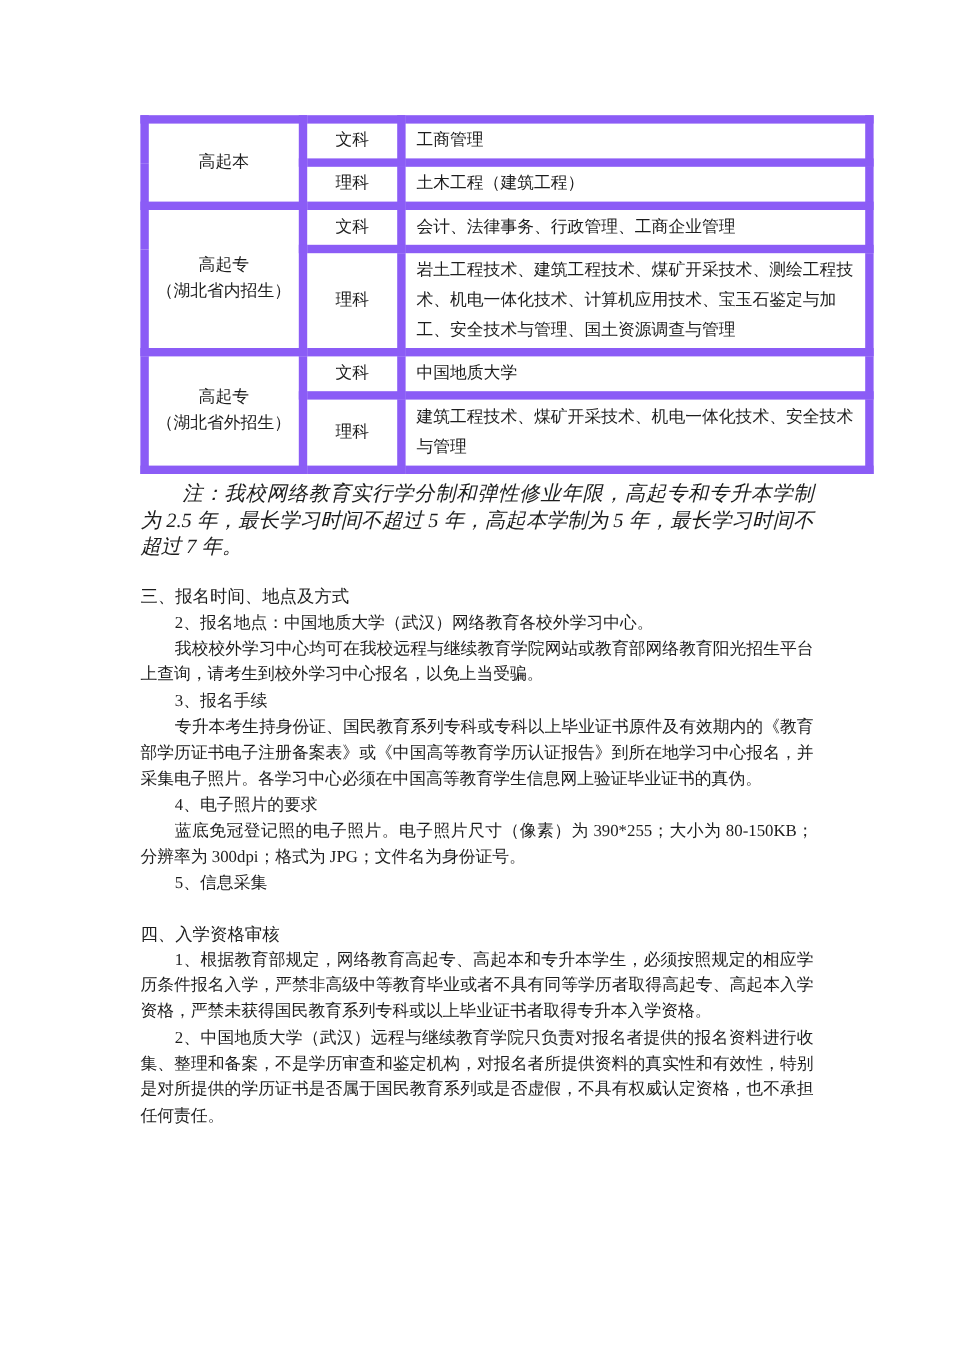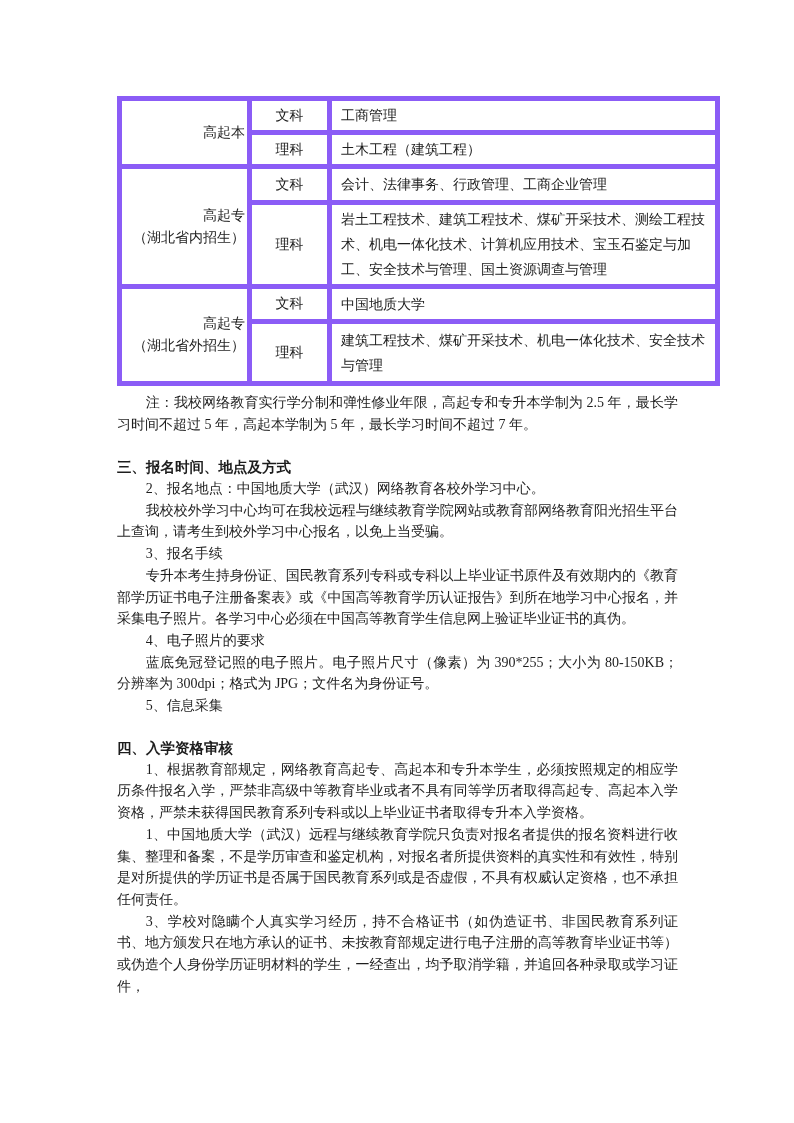--- a/index.html
+++ b/index.html
@@ -22,26 +22,26 @@
     top: 96px;
     width: 561px;
   }
   table.program-table {
     border-collapse: collapse;
     table-layout: fixed;
     width: 561px;
     font-size: 14px;
   }
   table.program-table td {
-    border: 5px solid #8b5cf6;
+    border: 7px solid #8b5cf6;
     overflow: hidden;
   }
   td.cell-level {
     width: 121px;
-    text-align: right;
+    text-align: center;
     vertical-align: middle;
     line-height: 22px;
     padding: 0 2px;
     font-family: Liberation Mono, monospace;
   }
   td.cell-track {
     width: 75px;
     text-align: center;
     vertical-align: middle;
     line-height: 20px;
@@ -54,29 +54,30 @@
     line-height: 25px;
     padding: 2px 9px;
   }
   tr.r-s  { height: 30px; }
   tr.r-s2 { height: 36px; }
   tr.r-m  { height: 35px; }
   tr.r-l2 { height: 62px; }
   tr.r-l3 { height: 84px; }
   .note-para {
     margin: 6px 0 0 0;
-    font-size: 14px;
+    font-size: 17px;
     line-height: 22px;
     text-align: justify;
     text-indent: 2.05em;
+    font-style: italic;
   }
   .sec-heading {
     margin: 20px 0 0 0;
     font-size: 14.5px;
-    font-weight: 700;
+    font-weight: 400;
     line-height: 22px;
   }
   .body-para {
     margin: 0;
     font-size: 14px;
     line-height: 21.7px;
     text-align: justify;
     text-indent: 2.05em;
   }
   .level-line { display: block; }
@@ -136,17 +137,16 @@
     <p class="body-para">2、报名地点：中国地质大学（武汉）网络教育各校外学习中心。</p>
     <p class="body-para">我校校外学习中心均可在我校远程与继续教育学院网站或教育部网络教育阳光招生平台上查询，请考生到校外学习中心报名，以免上当受骗。</p>
     <p class="body-para">3、报名手续</p>
     <p class="body-para">专升本考生持身份证、国民教育系列专科或专科以上毕业证书原件及有效期内的《教育部学历证书电子注册备案表》或《中国高等教育学历认证报告》到所在地学习中心报名，并采集电子照片。各学习中心必须在中国高等教育学生信息网上验证毕业证书的真伪。</p>
     <p class="body-para">4、电子照片的要求</p>
     <p class="body-para">蓝底免冠登记照的电子照片。电子照片尺寸（像素）为 390*255；大小为 80-150KB；分辨率为 300dpi；格式为 JPG；文件名为身份证号。</p>
     <p class="body-para">5、信息采集</p>
 
     <div class="sec-heading">四、入学资格审核</div>
     <p class="body-para">1、根据教育部规定，网络教育高起专、高起本和专升本学生，必须按照规定的相应学历条件报名入学，严禁非高级中等教育毕业或者不具有同等学历者取得高起专、高起本入学资格，严禁未获得国民教育系列专科或以上毕业证书者取得专升本入学资格。</p>
-    <p class="body-para">1、中国地质大学（武汉）远程与继续教育学院只负责对报名者提供的报名资料进行收集、整理和备案，不是学历审查和鉴定机构，对报名者所提供资料的真实性和有效性，特别是对所提供的学历证书是否属于国民教育系列或是否虚假，不具有权威认定资格，也不承担任何责任。</p>
-    <p class="body-para">3、学校对隐瞒个人真实学习经历，持不合格证书（如伪造证书、非国民教育系列证书、地方颁发只在地方承认的证书、未按教育部规定进行电子注册的高等教育毕业证书等）或伪造个人身份学历证明材料的学生，一经查出，均予取消学籍，并追回各种录取或学习证件，</p>
+    <p class="body-para">2、中国地质大学（武汉）远程与继续教育学院只负责对报名者提供的报名资料进行收集、整理和备案，不是学历审查和鉴定机构，对报名者所提供资料的真实性和有效性，特别是对所提供的学历证书是否属于国民教育系列或是否虚假，不具有权威认定资格，也不承担任何责任。</p>
 
   </div>
 </div>
 
 </body></html>

